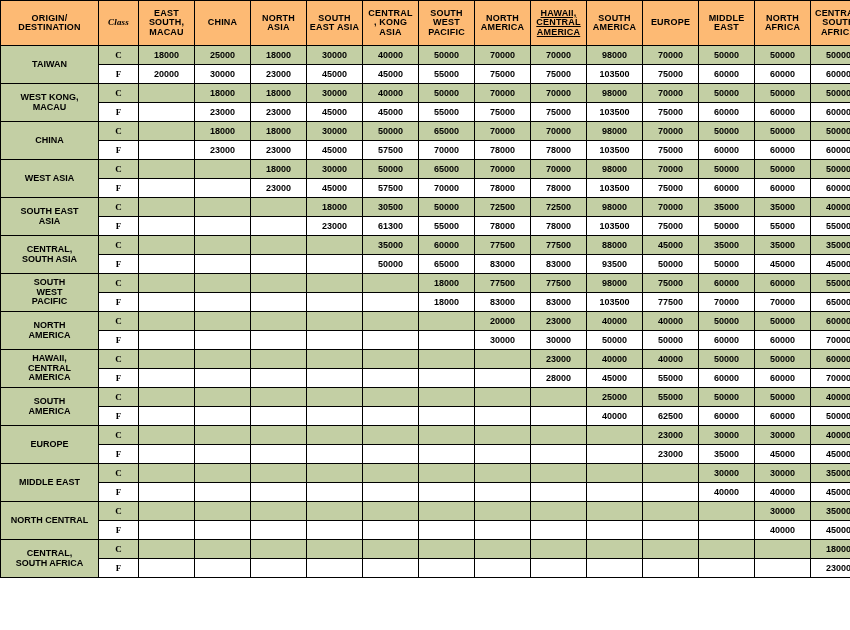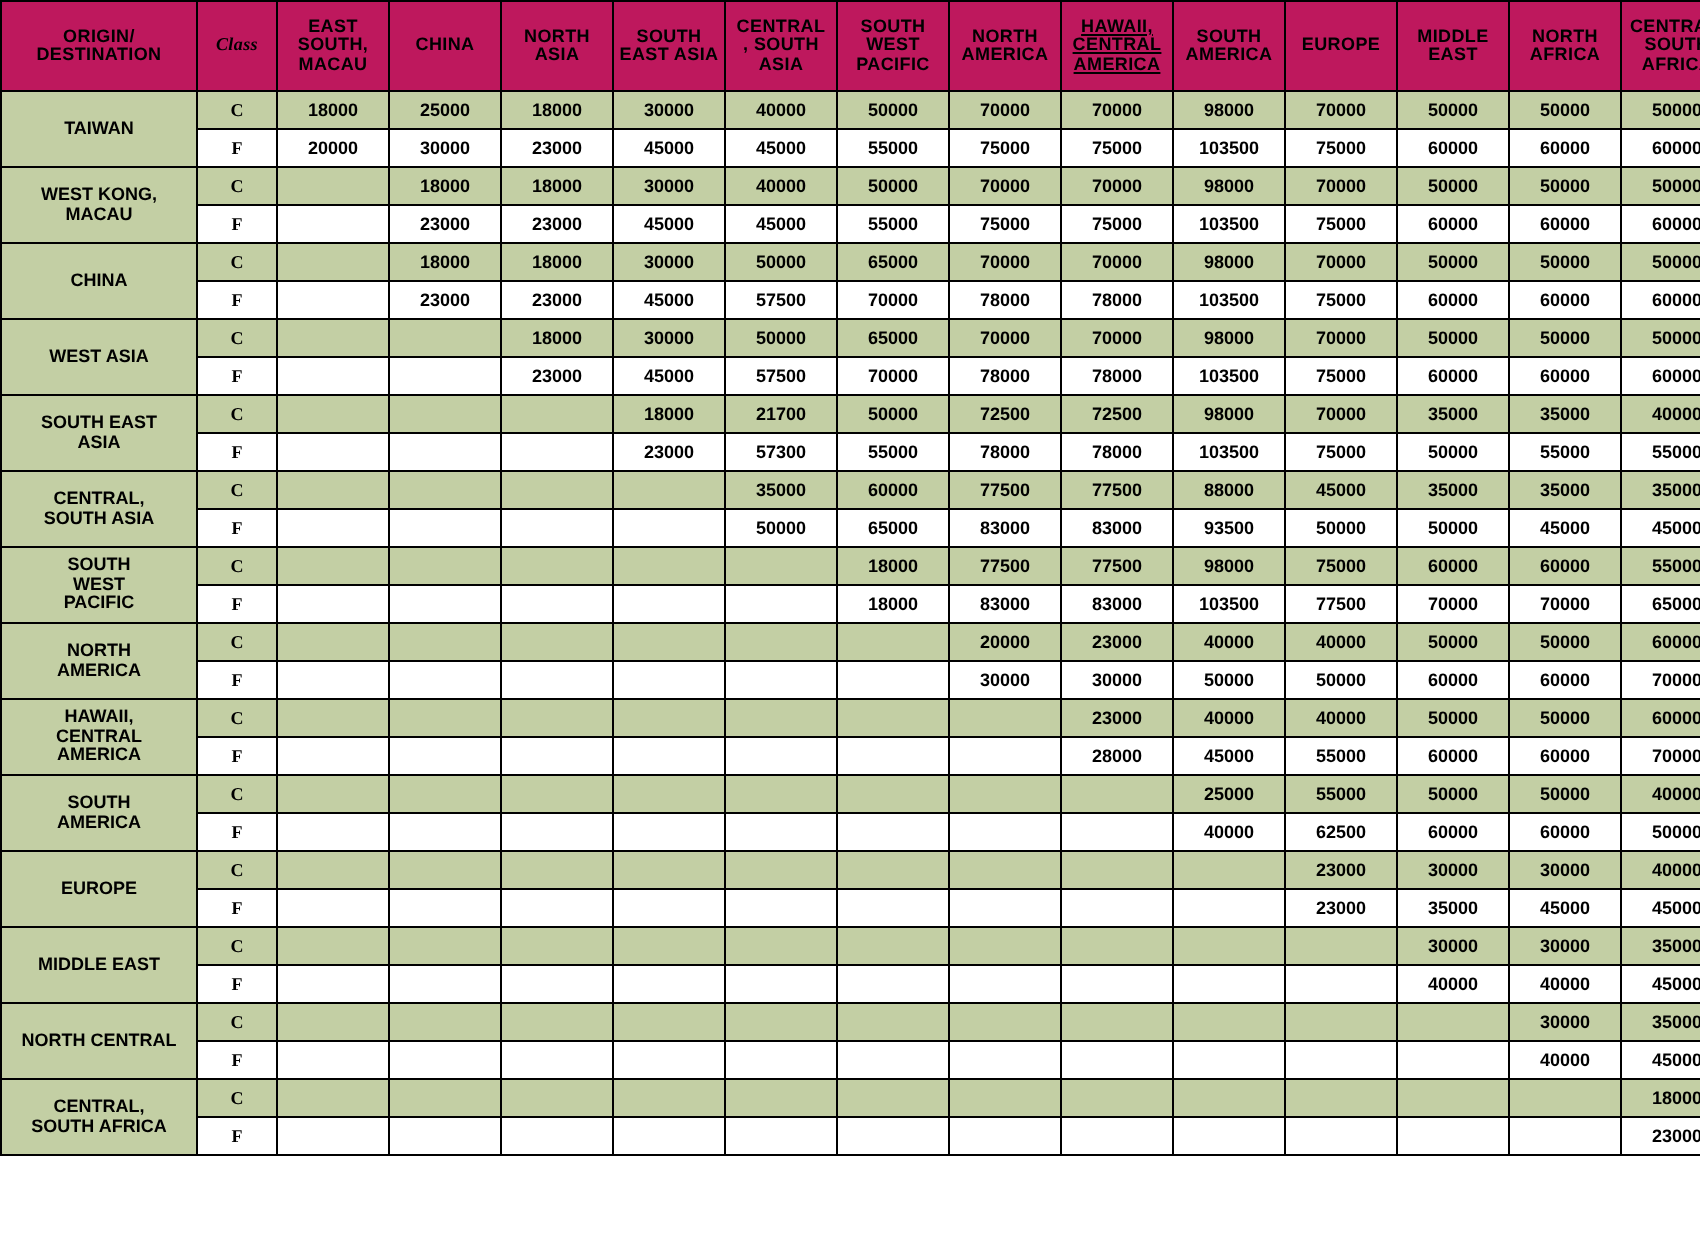--- a/index.html
+++ b/index.html
@@ -29,21 +29,21 @@
     color: #000;
     overflow: hidden;
     white-space: nowrap;
   }
   
   thead th {
     height: 44px;
     line-height: 1.05;
     font-size: 8.5px;
     letter-spacing: 0.2px;
-    background: #be185d;
+    background: #fdba74;
   }
   th.corner-origin {
     text-align: left;
     padding-left: 3px;
     font-size: 8px;
     letter-spacing: 0.2px;
   }
   th.corner-class {
     font-size: 11px;
     font-family: "Liberation Serif", serif;
@@ -122,21 +122,21 @@
       <th>
           <div>NORTH</div>
           <div>ASIA</div>
         </th>
       <th>
           <div>SOUTH</div>
           <div>EAST ASIA</div>
         </th>
       <th>
           <div>CENTRAL</div>
-          <div>, SOUTH</div>
+          <div>, KONG</div>
           <div>ASIA</div>
         </th>
       <th>
           <div>SOUTH</div>
           <div>WEST</div>
           <div>PACIFIC</div>
         </th>
       <th>
           <div>NORTH</div>
           <div>AMERICA</div>
@@ -313,37 +313,37 @@
       <tr class="row-c">
         <td class="rowlabel" rowspan="2">
           <div>SOUTH EAST</div>
           <div>ASIA</div>
         </td>
         <td class="classcell">C</td>
         <td class="num"></td>
         <td class="num"></td>
         <td class="num"></td>
         <td class="num">18000</td>
-        <td class="num">21700</td>
+        <td class="num">30500</td>
         <td class="num">50000</td>
         <td class="num">72500</td>
         <td class="num">72500</td>
         <td class="num">98000</td>
         <td class="num">70000</td>
         <td class="num">35000</td>
         <td class="num">35000</td>
         <td class="num">40000</td>
       </tr>
       <tr class="row-f">
         <td class="classcell">F</td>
         <td class="num"></td>
         <td class="num"></td>
         <td class="num"></td>
         <td class="num">23000</td>
-        <td class="num">57300</td>
+        <td class="num">61300</td>
         <td class="num">55000</td>
         <td class="num">78000</td>
         <td class="num">78000</td>
         <td class="num">103500</td>
         <td class="num">75000</td>
         <td class="num">50000</td>
         <td class="num">55000</td>
         <td class="num">55000</td>
       </tr>
       <tr class="row-c">

